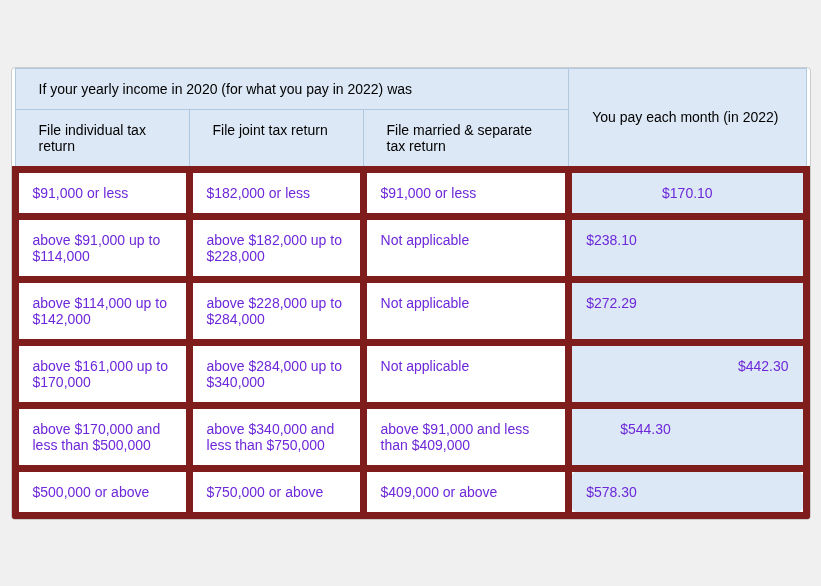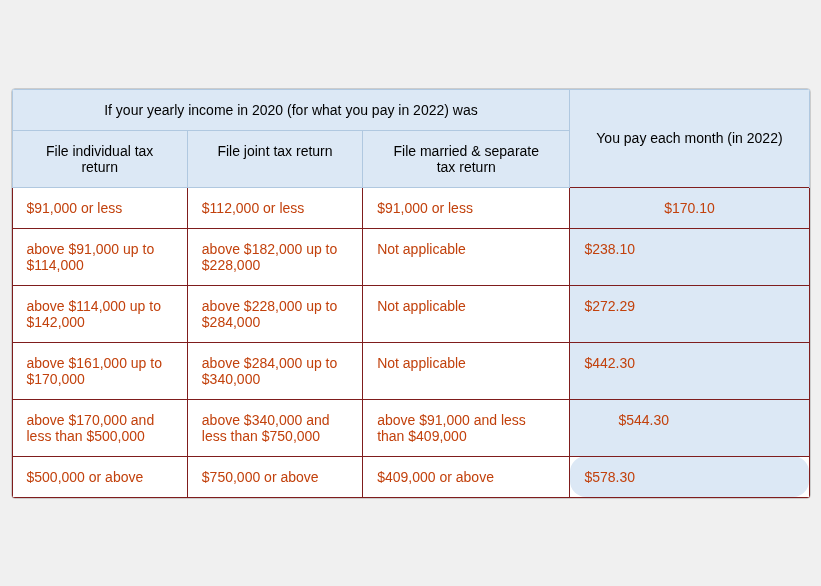--- a/index.html
+++ b/index.html
@@ -31,37 +31,37 @@
       width: 100%;
       border-collapse: collapse;
     }
 
     thead tr th {
       background: #dce8f5;
       border: 1px solid #b0c8e0;
       padding: 12px 23px;
       vertical-align: top;
       font-weight: normal;
-      text-align: center;
+      text-align: left;
     }
 
     thead tr.header-top th {
       border-bottom: none;
     }
 
     thead tr.header-main th {
       border-top: 1px solid #b0c8e0;
     }
 
     tbody tr td {
-      border: 1px solid #7f1d1d;
+      border: 7px solid #7f1d1d;
       padding: 12px 14px;
       vertical-align: top;
       background: #fff;
-      color: #c2410c;
+      color: #6d28d9;
     }
 
     .col-individual { width: 22%; }
     .col-joint { width: 22%; }
     .col-separate { width: 26%; }
 
     .top-header-cell {
       font-weight: normal;
     }
 
@@ -82,41 +82,41 @@
       </tr>
       <tr class="header-main">
         <th class="col-individual">File individual tax return</th>
         <th class="col-joint">File joint tax return</th>
         <th class="col-separate">File married &amp; separate tax return</th>
       </tr>
     </thead>
     <tbody id="table-body">
     <tr>
           <td>$91,000 or less</td>
-          <td>$112,000 or less</td>
+          <td>$182,000 or less</td>
           <td>$91,000 or less</td>
           <td style="background: rgb(220, 232, 245); text-align: center;">$170.10</td>
         </tr>
         <tr>
           <td>above $91,000 up to $114,000</td>
           <td>above $182,000 up to $228,000</td>
           <td>Not applicable</td>
           <td style="background: rgb(220, 232, 245);">$238.10</td>
         </tr>
         <tr>
           <td>above $114,000 up to $142,000</td>
           <td>above $228,000 up to $284,000</td>
           <td>Not applicable</td>
           <td style="background: rgb(220, 232, 245);">$272.29</td>
         </tr>
         <tr>
           <td>above $161,000 up to $170,000</td>
           <td>above $284,000 up to $340,000</td>
           <td>Not applicable</td>
-          <td style="background: rgb(220, 232, 245);">$442.30</td>
+          <td style="background: rgb(220, 232, 245); text-align: right;">$442.30</td>
         </tr>
         <tr>
           <td>above $170,000 and less than $500,000</td>
           <td>above $340,000 and less than $750,000</td>
           <td>above $91,000 and less than $409,000</td>
           <td style="background: rgb(220, 232, 245); padding-left: 48px;">$544.30</td>
         </tr>
         <tr>
           <td>$500,000 or above</td>
           <td>$750,000 or above</td>

